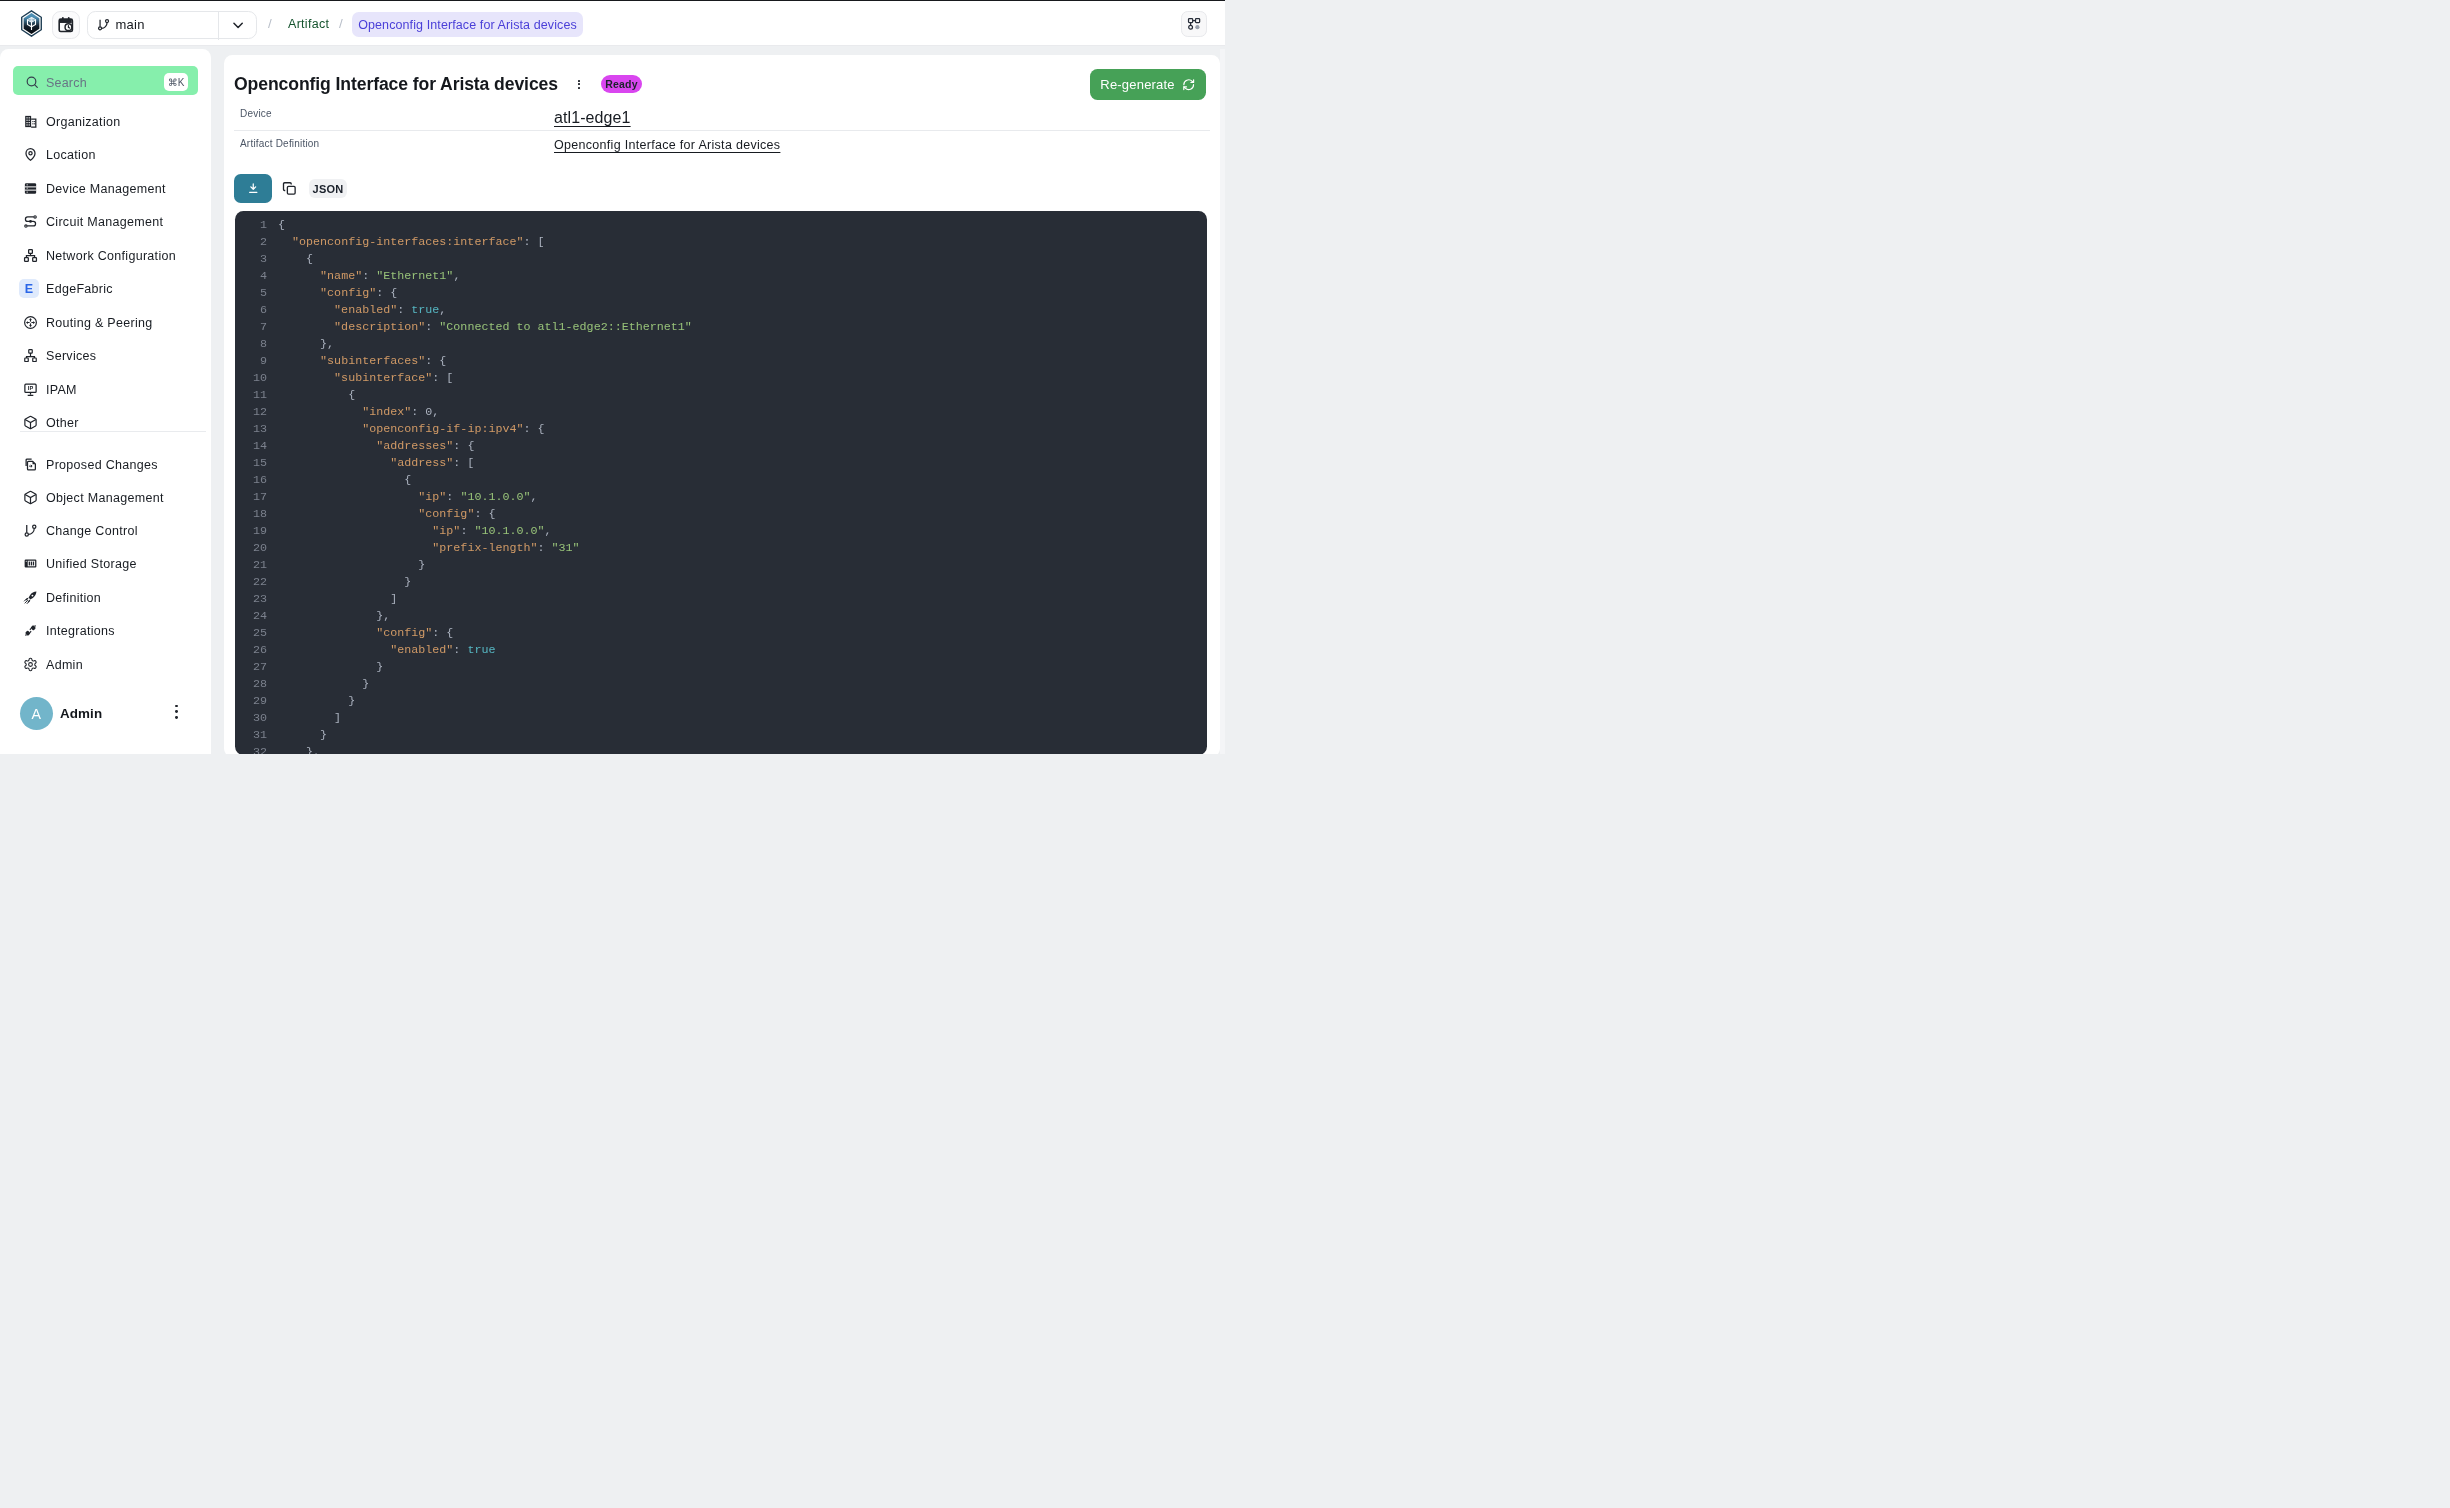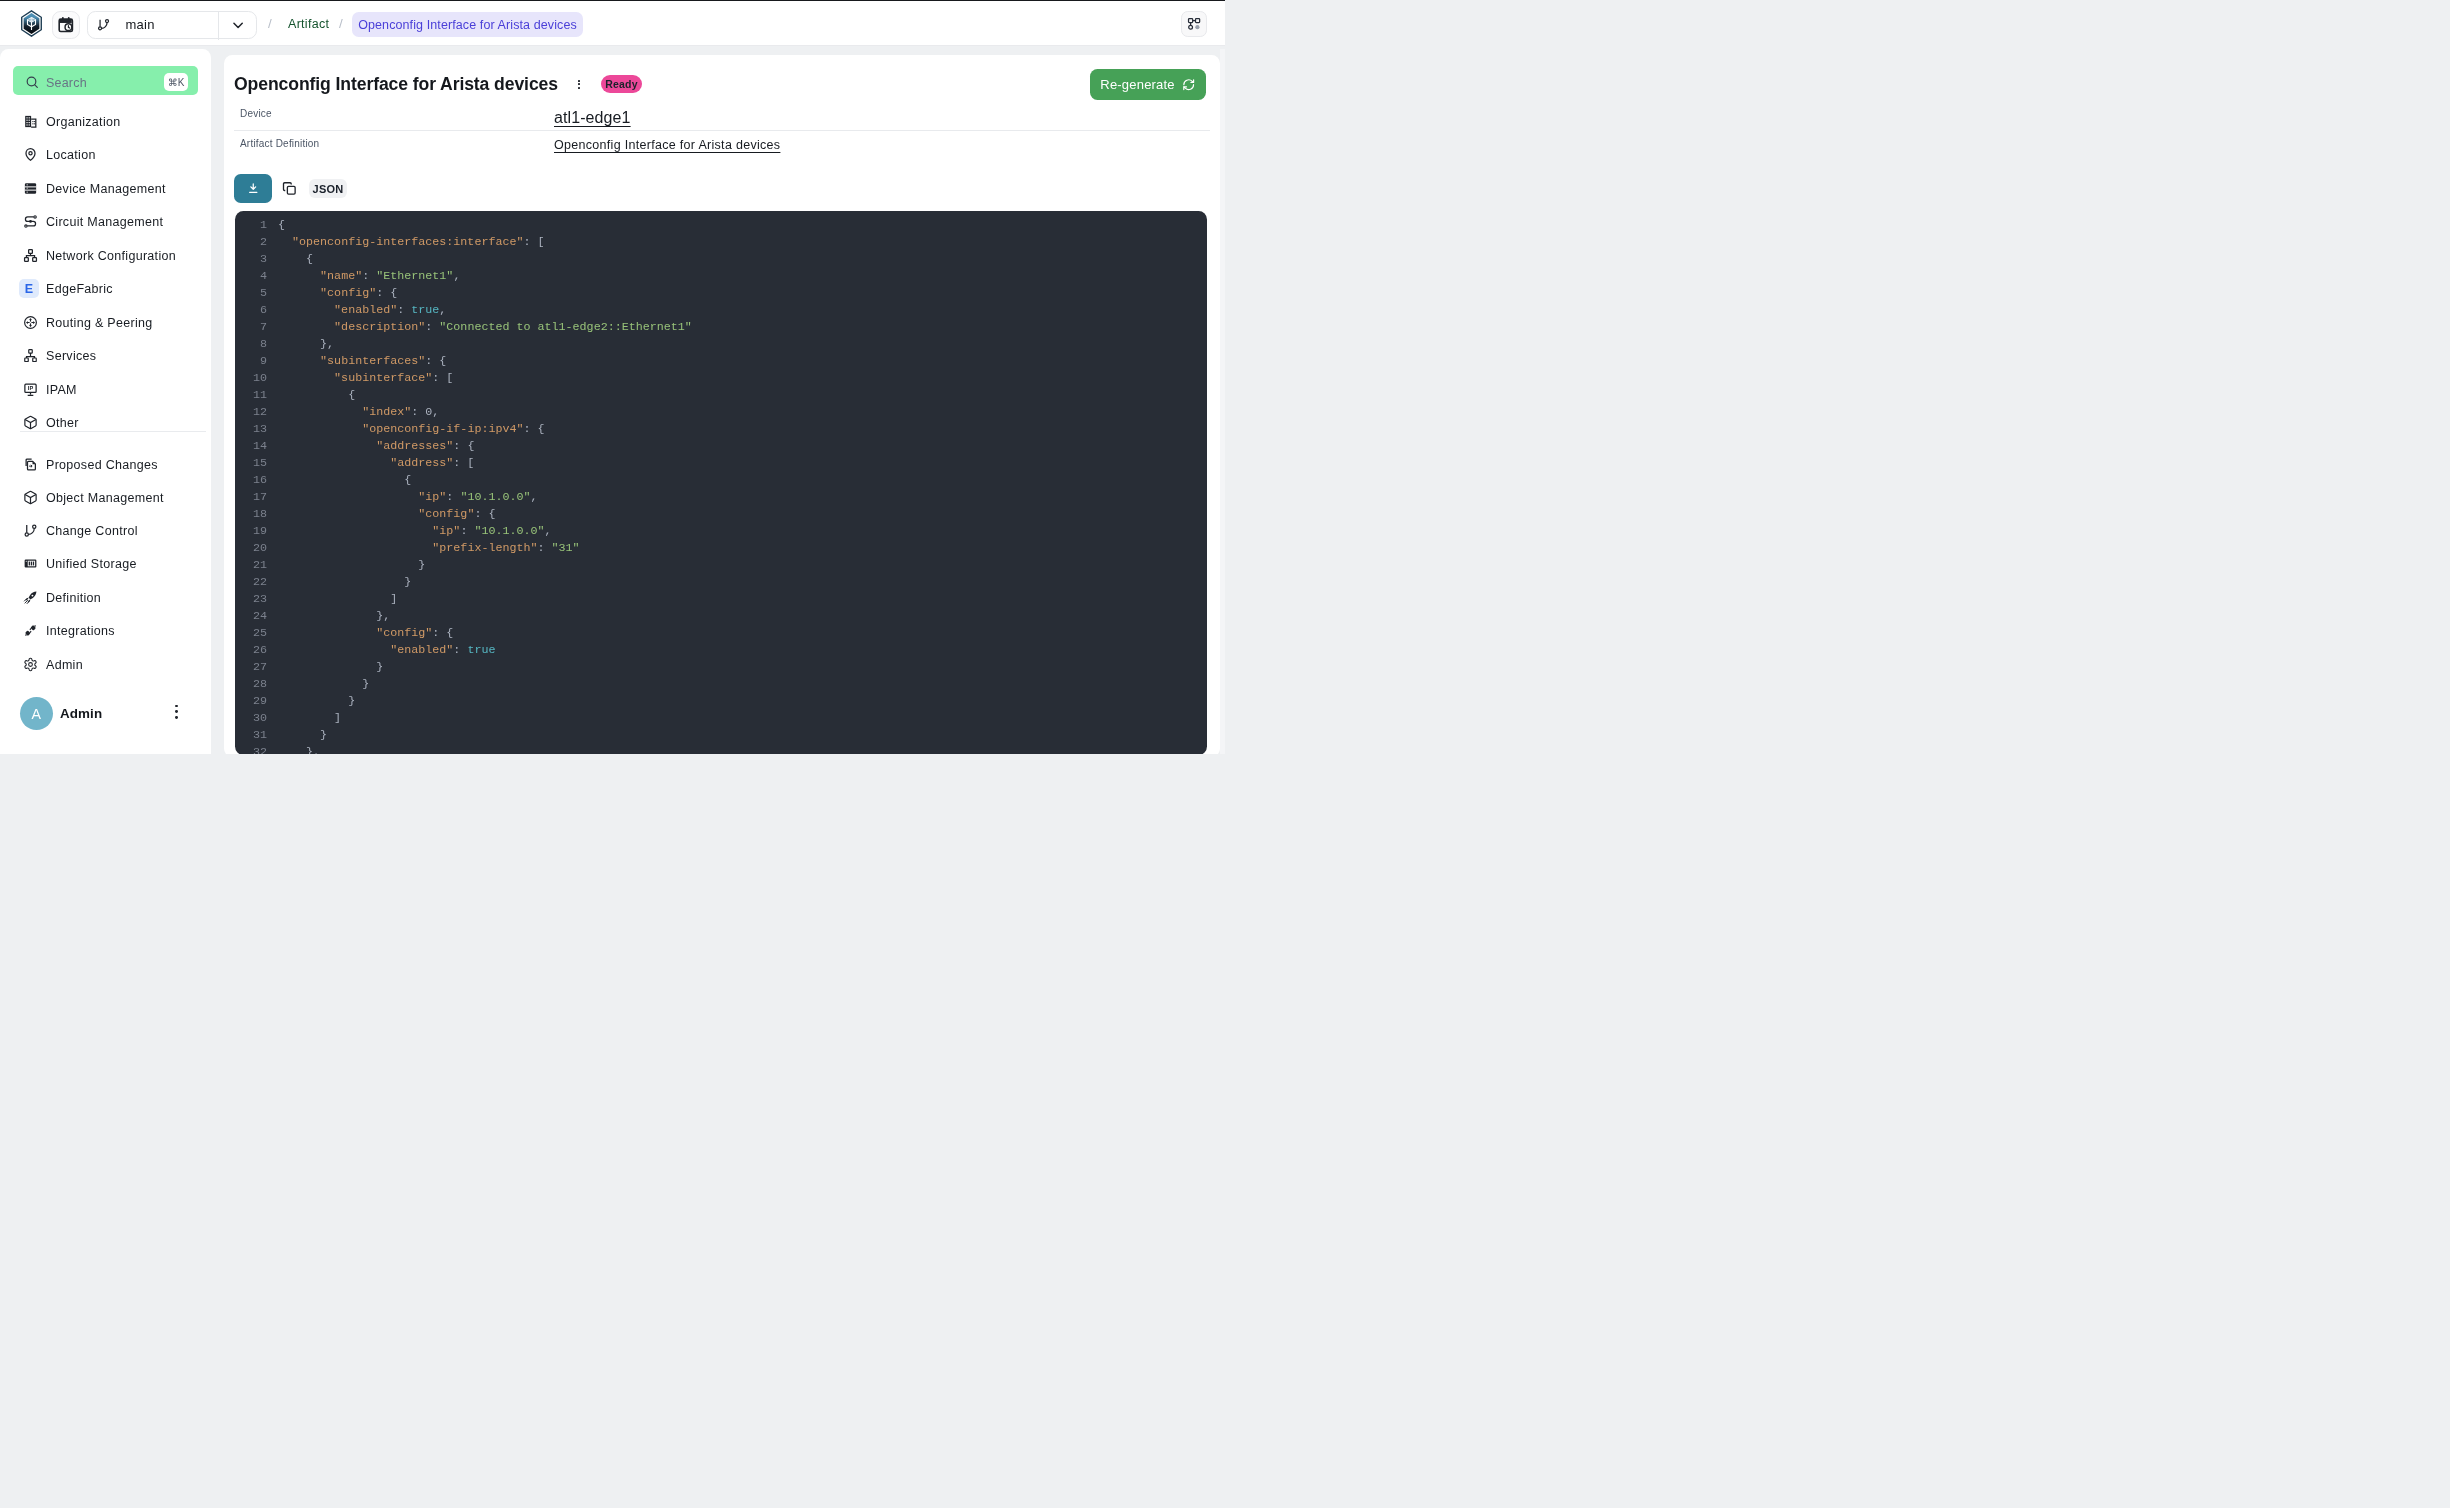--- a/index.html
+++ b/index.html
@@ -21,21 +21,21 @@
 .navitem .ic{position:absolute;left:22.6px;top:9.2px;width:15px;height:15px}
 .navitem .lb{position:absolute;left:46px;top:0;height:33px;display:flex;align-items:center;font-size:12.5px;color:#181c22;letter-spacing:0.3px}
 .ebadge{position:absolute;left:19px;top:6.7px;width:19.7px;height:19.7px;background:#dfeafc;border-radius:5px;display:flex;align-items:center;justify-content:center;color:#2a66e8;font-size:12.5px;font-weight:700}
 .sdiv{left:20px;top:431px;width:186px;height:0.8px;background:#e9ebee}
 .avatar{left:19.7px;top:697px;width:33px;height:33px;border-radius:50%;background:#72b5ca;display:flex;align-items:center;justify-content:center;color:#fff;font-size:14.2px}
 .uname{left:60px;top:0;height:33px;display:flex;align-items:center;font-size:13.4px;font-weight:700;color:#14171c;letter-spacing:0.1px}
 .card{left:224px;top:55px;width:996px;height:702px;background:#fff;border-radius:8.4px}
 .h1{left:234px;top:74px;font-size:17.6px;font-weight:700;color:#15181d;letter-spacing:-0.1px}
 .kebab{display:flex;flex-direction:column;align-items:center}
 .kebab i{display:block;background:#20242b;border-radius:50%}
-.ready{left:601px;top:75px;width:41px;height:18.4px;background:#ec4899;border-radius:9.2px;display:flex;align-items:center;justify-content:center;font-size:10.5px;font-weight:700;color:#1b212b;letter-spacing:0.2px}
+.ready{left:601px;top:75px;width:41px;height:18.4px;background:#d946ef;border-radius:9.2px;display:flex;align-items:center;justify-content:center;font-size:10.5px;font-weight:700;color:#1b212b;letter-spacing:0.2px}
 .regen{left:1090px;top:69px;width:116px;height:31px;background:#46a157;border-radius:7.5px;display:flex;align-items:center;justify-content:center;gap:7.5px;color:#fff;font-size:13px;letter-spacing:0.2px}
 .rowlabel{font-size:10px;color:#4b5565;letter-spacing:0.2px}
 .rowval{font-size:12.5px;color:#171b21;text-decoration:underline;text-underline-offset:2.5px;letter-spacing:0.2px}
 .rowdiv{left:234px;top:130px;width:976px;height:0.8px;background:#e8eaed}
 .dlbtn{left:234px;top:174px;width:38px;height:29px;background:#2e7d96;border-radius:6.7px;display:flex;align-items:center;justify-content:center}
 .jsonchip{left:309px;top:179px;width:38px;height:19px;background:#f0f1f3;border-radius:5.9px;display:flex;align-items:center;justify-content:center;font-size:11px;font-weight:700;color:#1b212b;letter-spacing:0.2px}
 .codeblk{left:235px;top:211px;width:972px;height:544px;background:#282d36;border-radius:8.4px;overflow:hidden}
 .codenums{position:absolute;left:0;top:5.8px;width:32px;text-align:right;font-family:"Liberation Mono",monospace;font-size:11.7px;line-height:17px;color:#7b818d;white-space:pre}
 .codetxt{position:absolute;left:43px;top:5.8px;font-family:"Liberation Mono",monospace;font-size:11.7px;line-height:17px;color:#abb2bf;white-space:pre}
 .k{color:#d19a66}.s{color:#98c379}.b{color:#56b6c2}.p{color:#abb2bf}
@@ -70,21 +70,21 @@
       </svg>
     </div>
   <div class="abs branchbox">
     <span style="margin-left:9.2px;display:flex">
         <svg width="13.4" height="13.4" viewBox="0 0 24 24" fill="none" style="">
           <circle cx="5.5" cy="18.5" r="2.7" stroke="#20242b" stroke-width="2.2"></circle>
           <circle cx="18" cy="5.5" r="2.7" stroke="#20242b" stroke-width="2.2"></circle>
           <path d="M5.5 15.8V3M18 8.2a10 10 0 0 1-10 10.3" stroke="#20242b" stroke-width="2.2"></path>
         </svg>
       </span>
-    <span style="margin-left:15px;font-size:13px;color:#15181d;letter-spacing:0.2px">main</span>
+    <span style="margin-left:5px;font-size:13px;color:#15181d;letter-spacing:0.2px">main</span>
     <span class="bsep"></span>
     <span style="position:absolute;left:143px;top:6.7px"><svg width="14.2" height="14.2" viewBox="0 0 24 24" fill="none" style="">
           <path d="m5 9 7 7 7-7" stroke="#20242b" stroke-width="2.6" stroke-linecap="round" stroke-linejoin="round"></path>
         </svg></span>
   </div>
   <span class="abs slash" style="left:268px;top:16px">/</span>
   <span class="abs crumb" style="left:288px;top:16.7px">Artifact</span>
   <span class="abs slash" style="left:339px;top:16px">/</span>
   <div class="abs pill">Openconfig Interface for Arista devices</div>
   <div class="abs iconbtn" style="left:1181px;top:11px;width:26px;height:26px;border-radius:6.7px;background:#f8f8f9">

